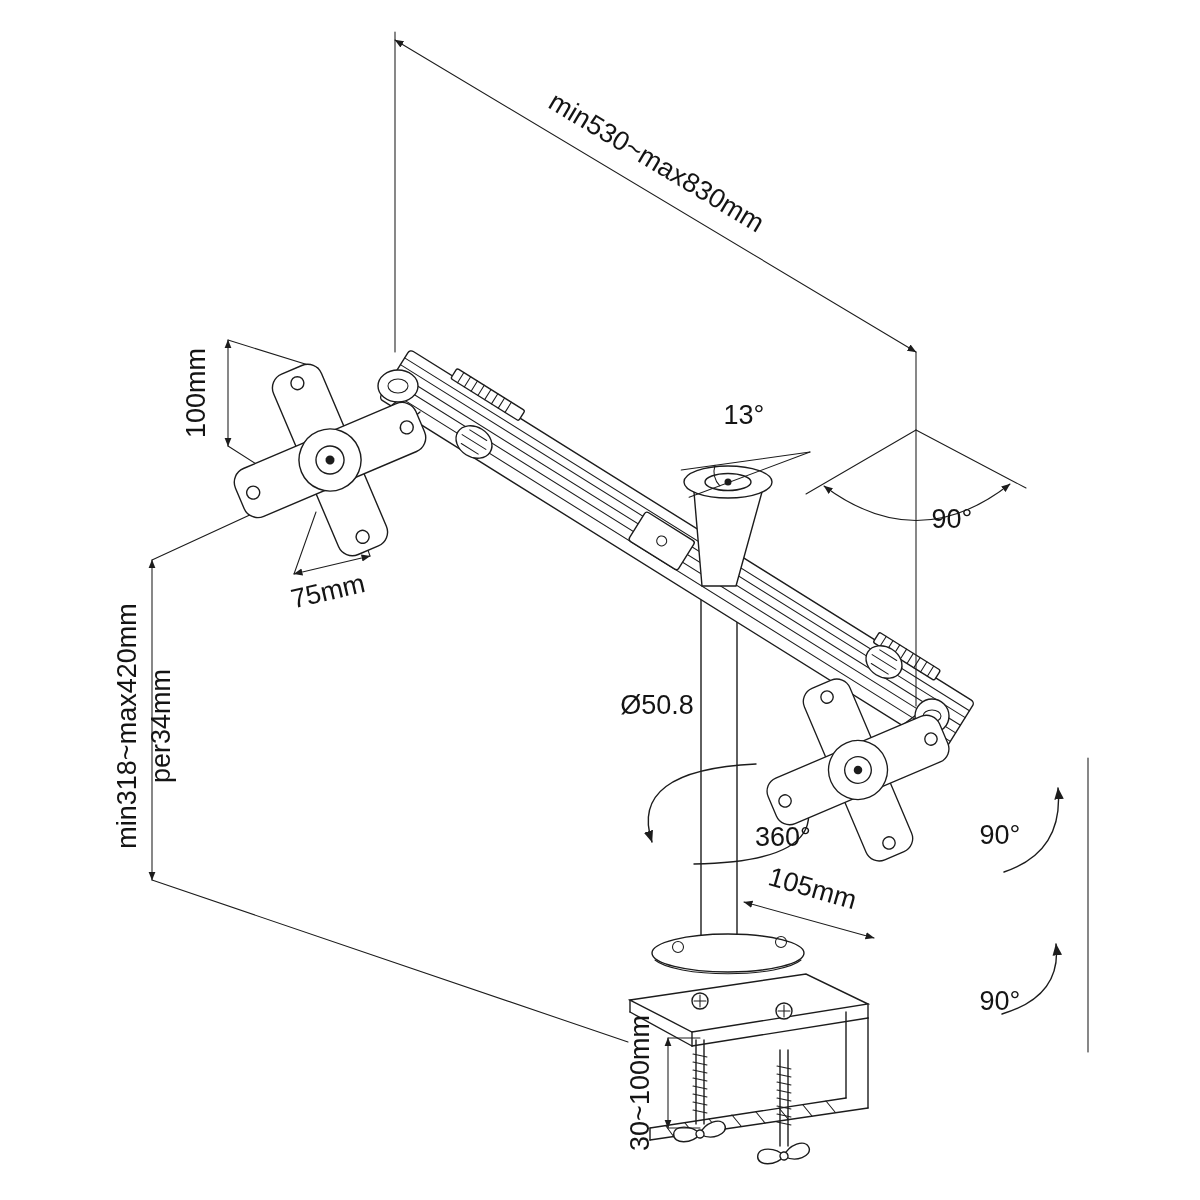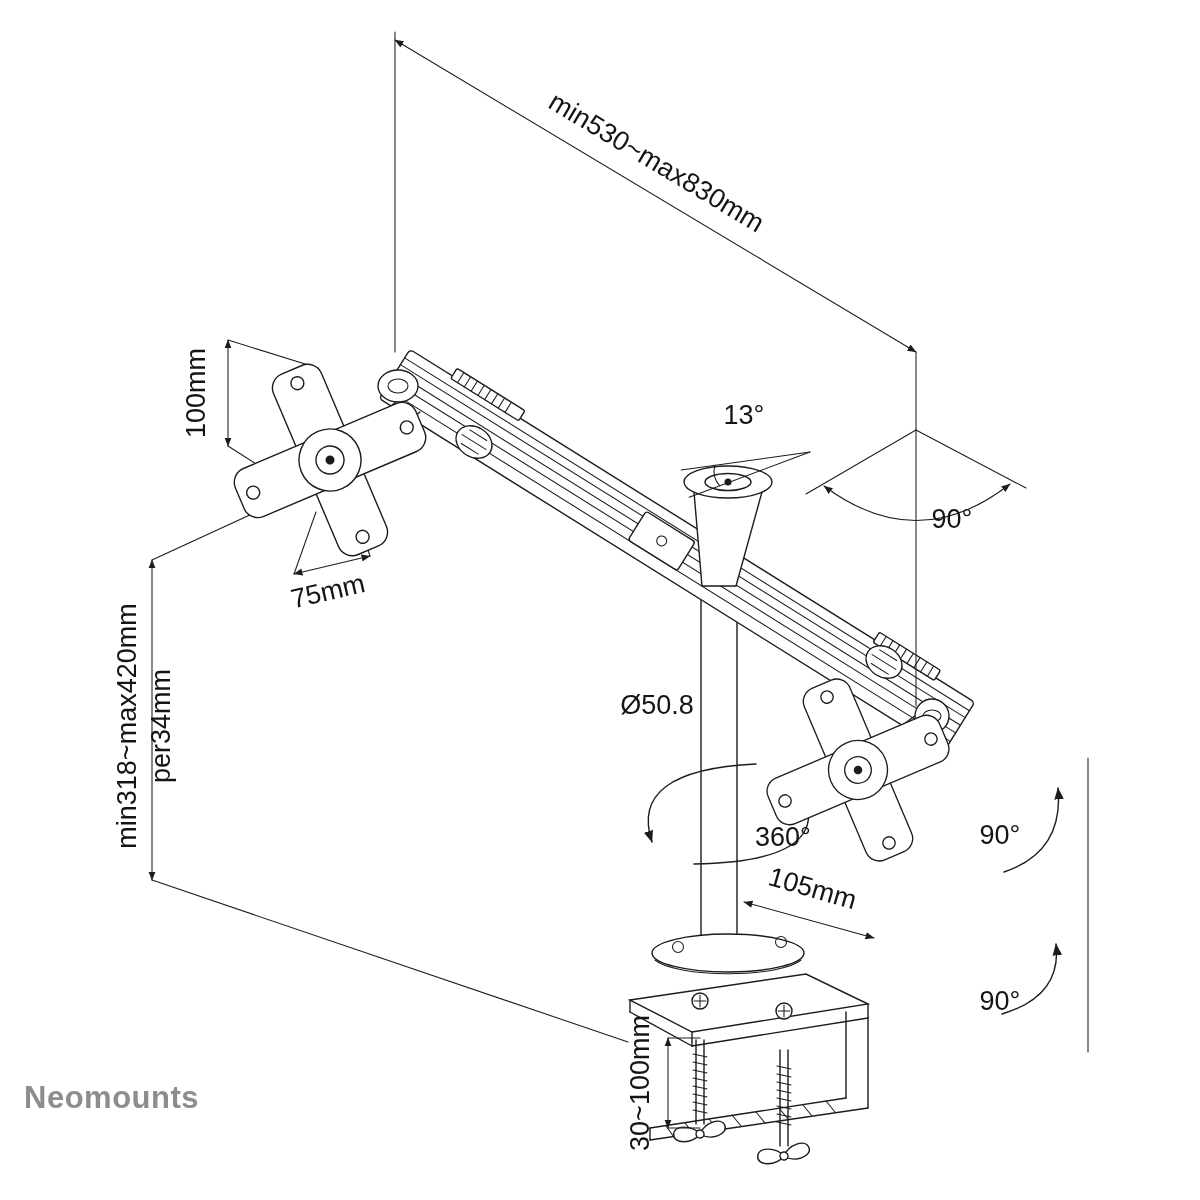--- a/index.html
+++ b/index.html
@@ -259,14 +259,13 @@
   </g>
 
   <g>
     <line class="ln thin" x1="668" y1="1038" x2="700" y2="1038"></line>
     <line class="ln thin" x1="668" y1="1128" x2="700" y2="1128"></line>
     <line class="ln thin" x1="668" y1="1038" x2="668" y2="1128" marker-start="url(#arr)" marker-end="url(#arr)"></line>
     <text class="dim" text-anchor="middle" transform="rotate(-90 649 1083)" x="649" y="1083">30~100mm</text>
   </g>
 </svg>
 
-<div class="logo">Neomounts</div>
 </div>
 
 </body></html>

